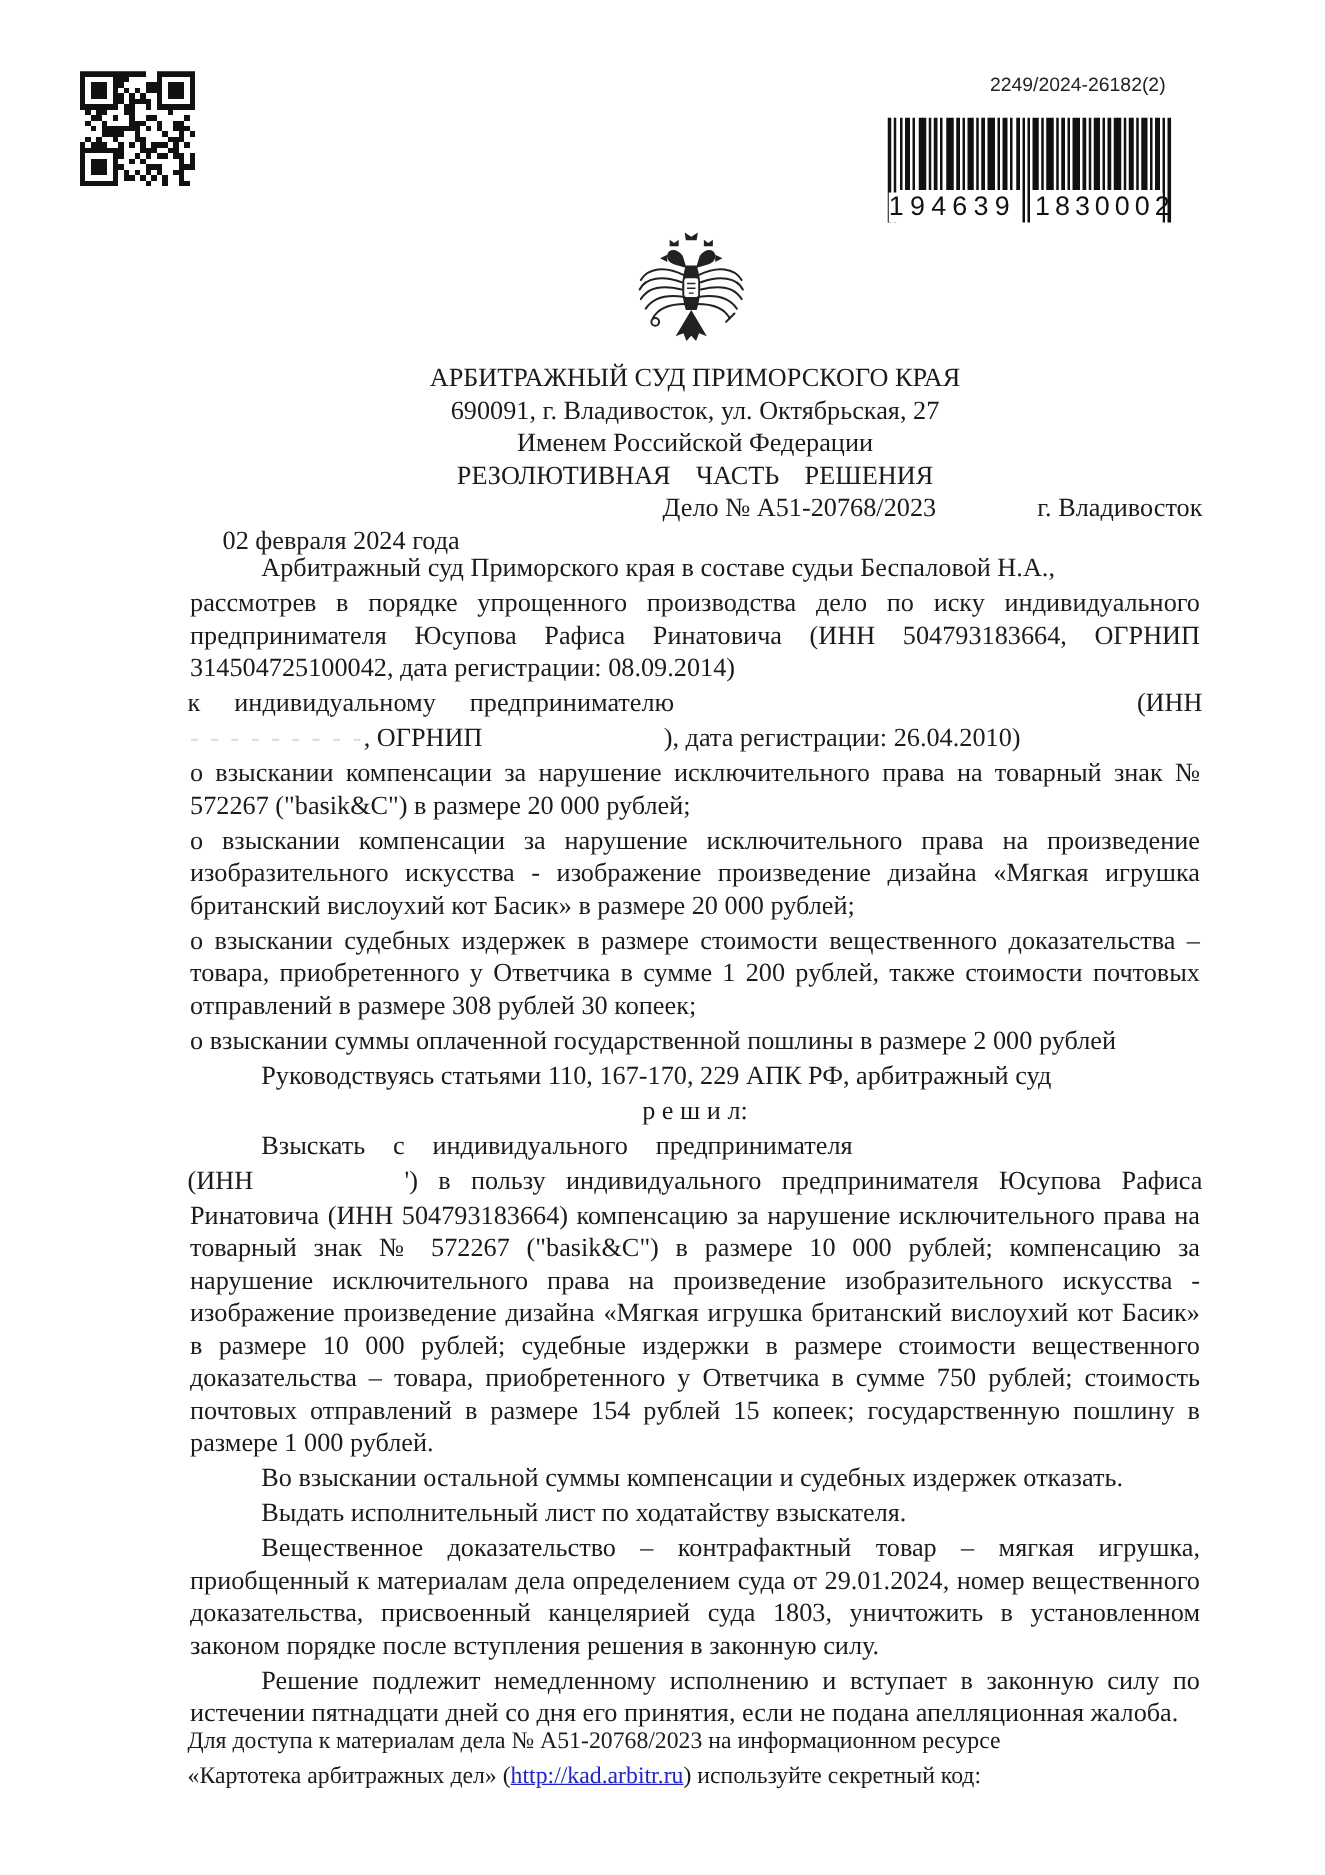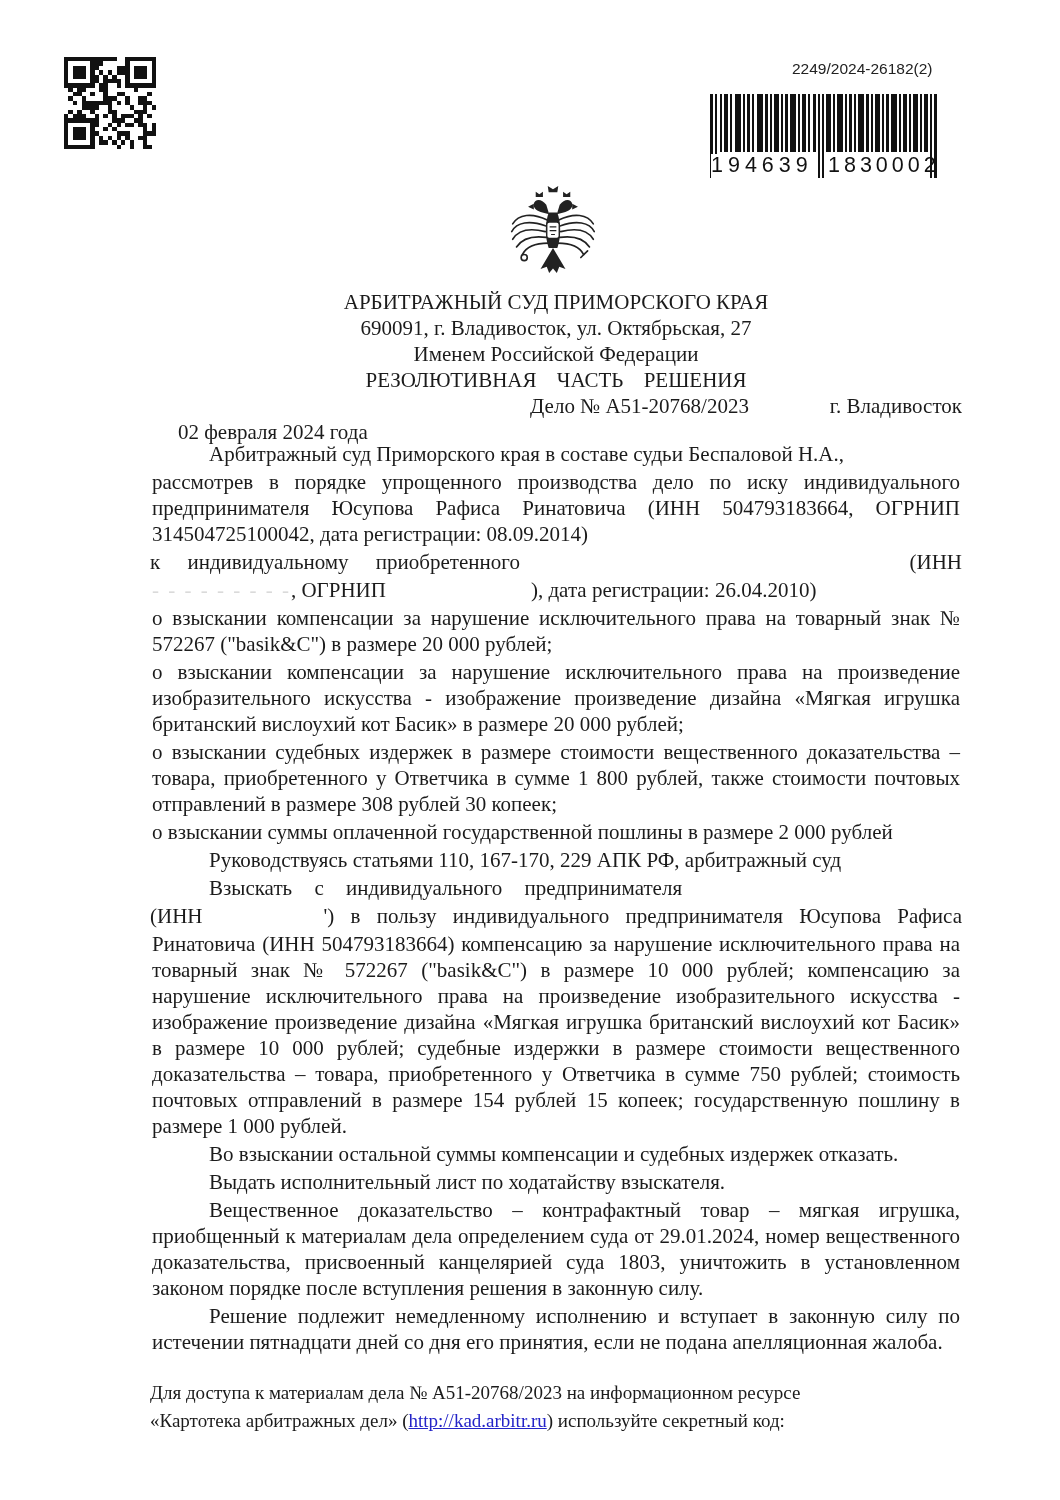--- a/index.html
+++ b/index.html
@@ -373,31 +373,32 @@
       <span>г. Владивосток</span>
       <span class="case-no">Дело №  А51-20768/2023</span>
     </div>
     <div class="date-line">02 февраля 2024 года</div>
   </div>
 
   <div class="body">
     <p class="ind left">Арбитражный суд Приморского края в составе судьи Беспаловой Н.А.,</p>
     <p>рассмотрев в порядке упрощенного производства дело по иску индивидуального предпринимателя Юсупова Рафиса Ринатовича (ИНН 504793183664, ОГРНИП 314504725100042, дата регистрации: 08.09.2014)</p>
     <div class="flexline">
-      <span class="ws22">к индивидуальному приобретенного</span>
+      <span class="ws22">к индивидуальному предпринимателю</span>
       <span>(ИНН</span>
     </div>
     <p class="left">
       <span class="faint">- - - - - - - - -</span><span>, ОГРНИП</span><span class="gap145"></span><span>), дата регистрации: 26.04.2010)</span>
     </p>
     <p>о взыскании компенсации за нарушение исключительного права на товарный знак № 572267 ("basik&amp;C") в размере 20 000 рублей;</p>
     <p>о взыскании компенсации за нарушение исключительного права на произведение изобразительного искусства - изображение произведение дизайна «Мягкая игрушка британский вислоухий кот Басик» в размере 20 000 рублей;</p>
-    <p>о взыскании судебных издержек в размере стоимости вещественного доказательства – товара, приобретенного у Ответчика в сумме 1 800 рублей, также стоимости почтовых отправлений в размере 308 рублей 30 копеек;</p>
+    <p>о взыскании судебных издержек в размере стоимости вещественного доказательства – товара, приобретенного у Ответчика в сумме 1 200 рублей, также стоимости почтовых отправлений в размере 308 рублей 30 копеек;</p>
     <p class="left">о взыскании суммы оплаченной государственной пошлины в размере 2 000 рублей</p>
     <p class="ind left">Руководствуясь статьями 110, 167-170, 229 АПК РФ, арбитражный суд</p>
+    <p class="center">р е ш и л:</p>
     <p class="ind left ws17">Взыскать с индивидуального предпринимателя</p>
     <div class="flexline">
       <span>(ИНН</span>
       <span class="ws11">') в пользу индивидуального предпринимателя Юсупова Рафиса</span>
     </div>
     <p>Ринатовича (ИНН 504793183664) компенсацию за нарушение исключительного права на товарный знак № 572267 ("basik&amp;C") в размере 10 000 рублей; компенсацию за нарушение исключительного права на произведение изобразительного искусства - изображение произведение дизайна «Мягкая игрушка британский вислоухий кот Басик» в размере 10 000 рублей; судебные издержки в размере стоимости вещественного доказательства – товара, приобретенного у Ответчика в сумме 750 рублей; стоимость почтовых отправлений в размере 154 рублей 15 копеек; государственную пошлину в размере 1 000 рублей.</p>
     <p class="ind left">Во взыскании остальной суммы компенсации  и судебных издержек отказать.</p>
     <p class="ind left">Выдать исполнительный лист по ходатайству взыскателя.</p>
     <p class="ind">Вещественное доказательство – контрафактный товар – мягкая игрушка, приобщенный к материалам дела определением суда от 29.01.2024, номер вещественного доказательства, присвоенный канцелярией суда 1803, уничтожить в установленном законом порядке после вступления решения в законную силу.</p>
     <p class="ind">Решение подлежит немедленному исполнению и вступает в законную силу по истечении пятнадцати дней со дня его принятия, если не подана апелляционная жалоба.</p>

